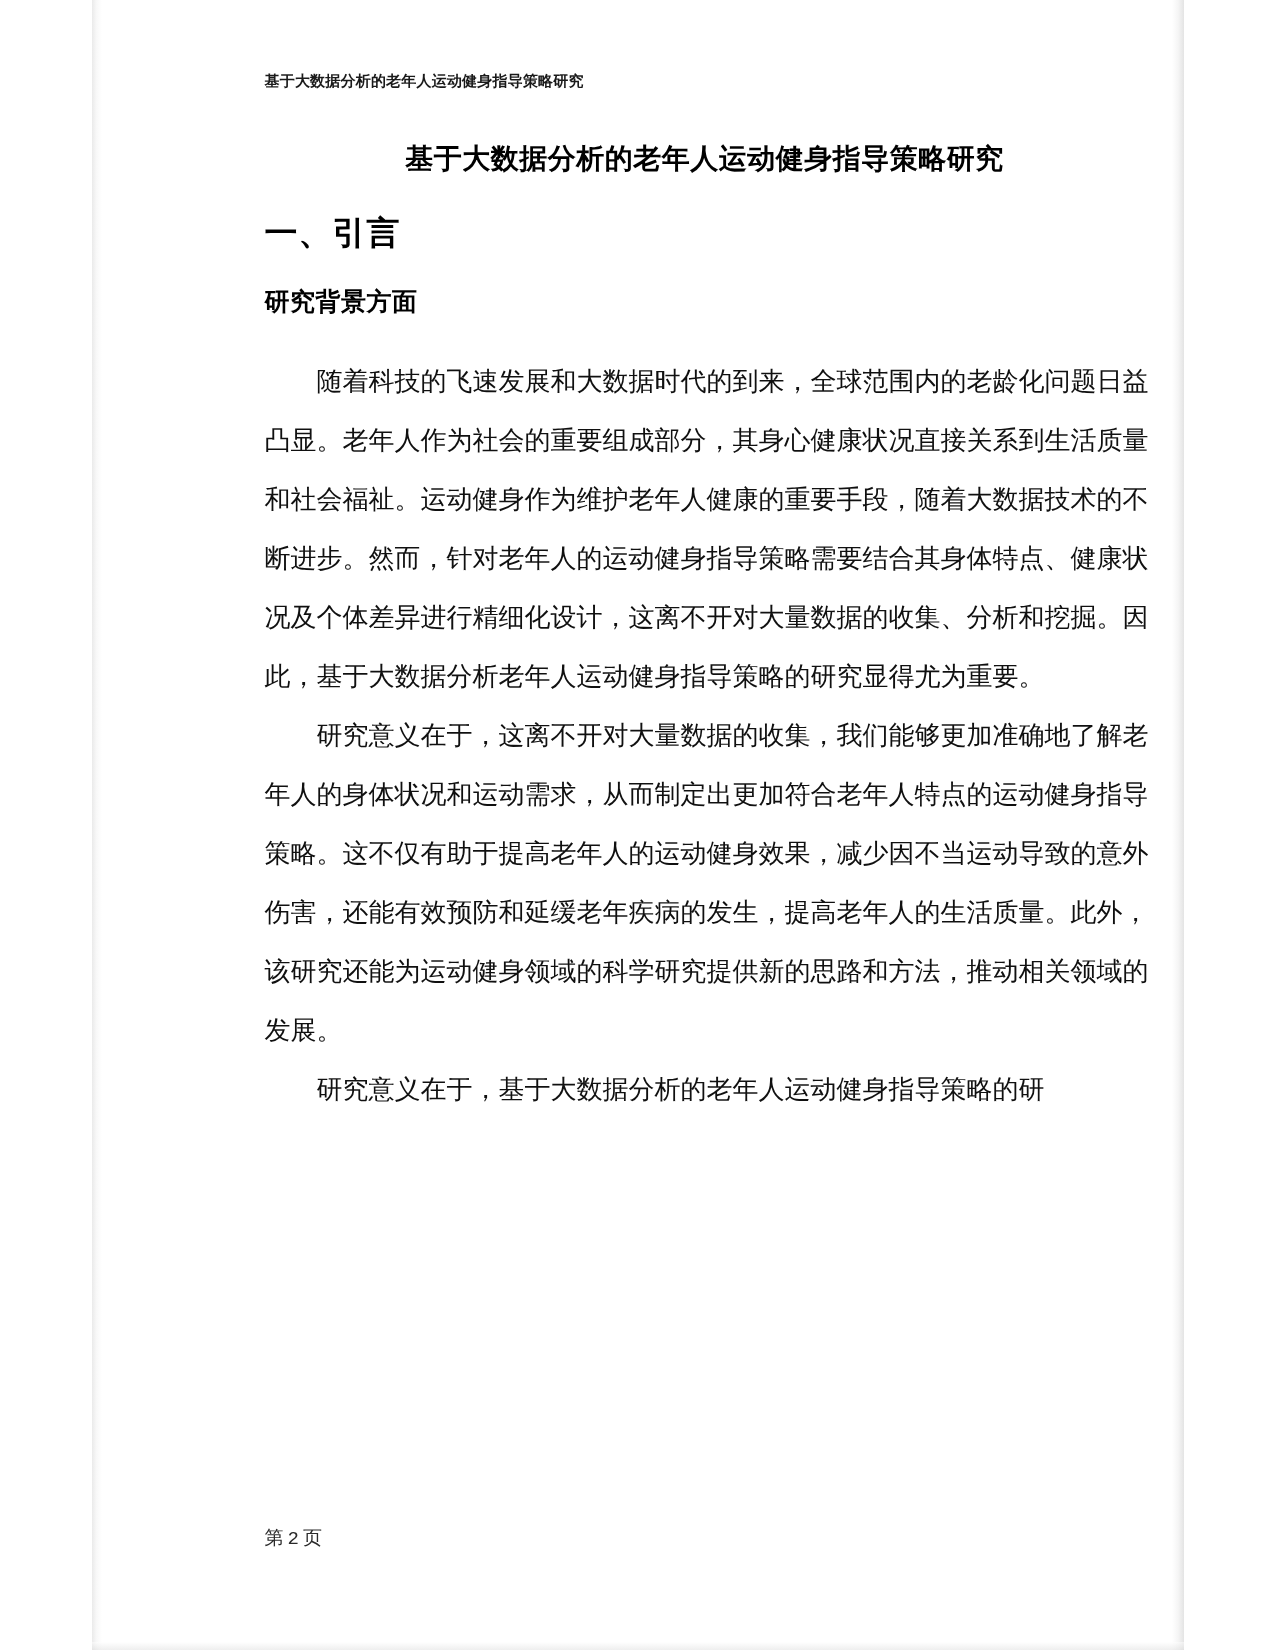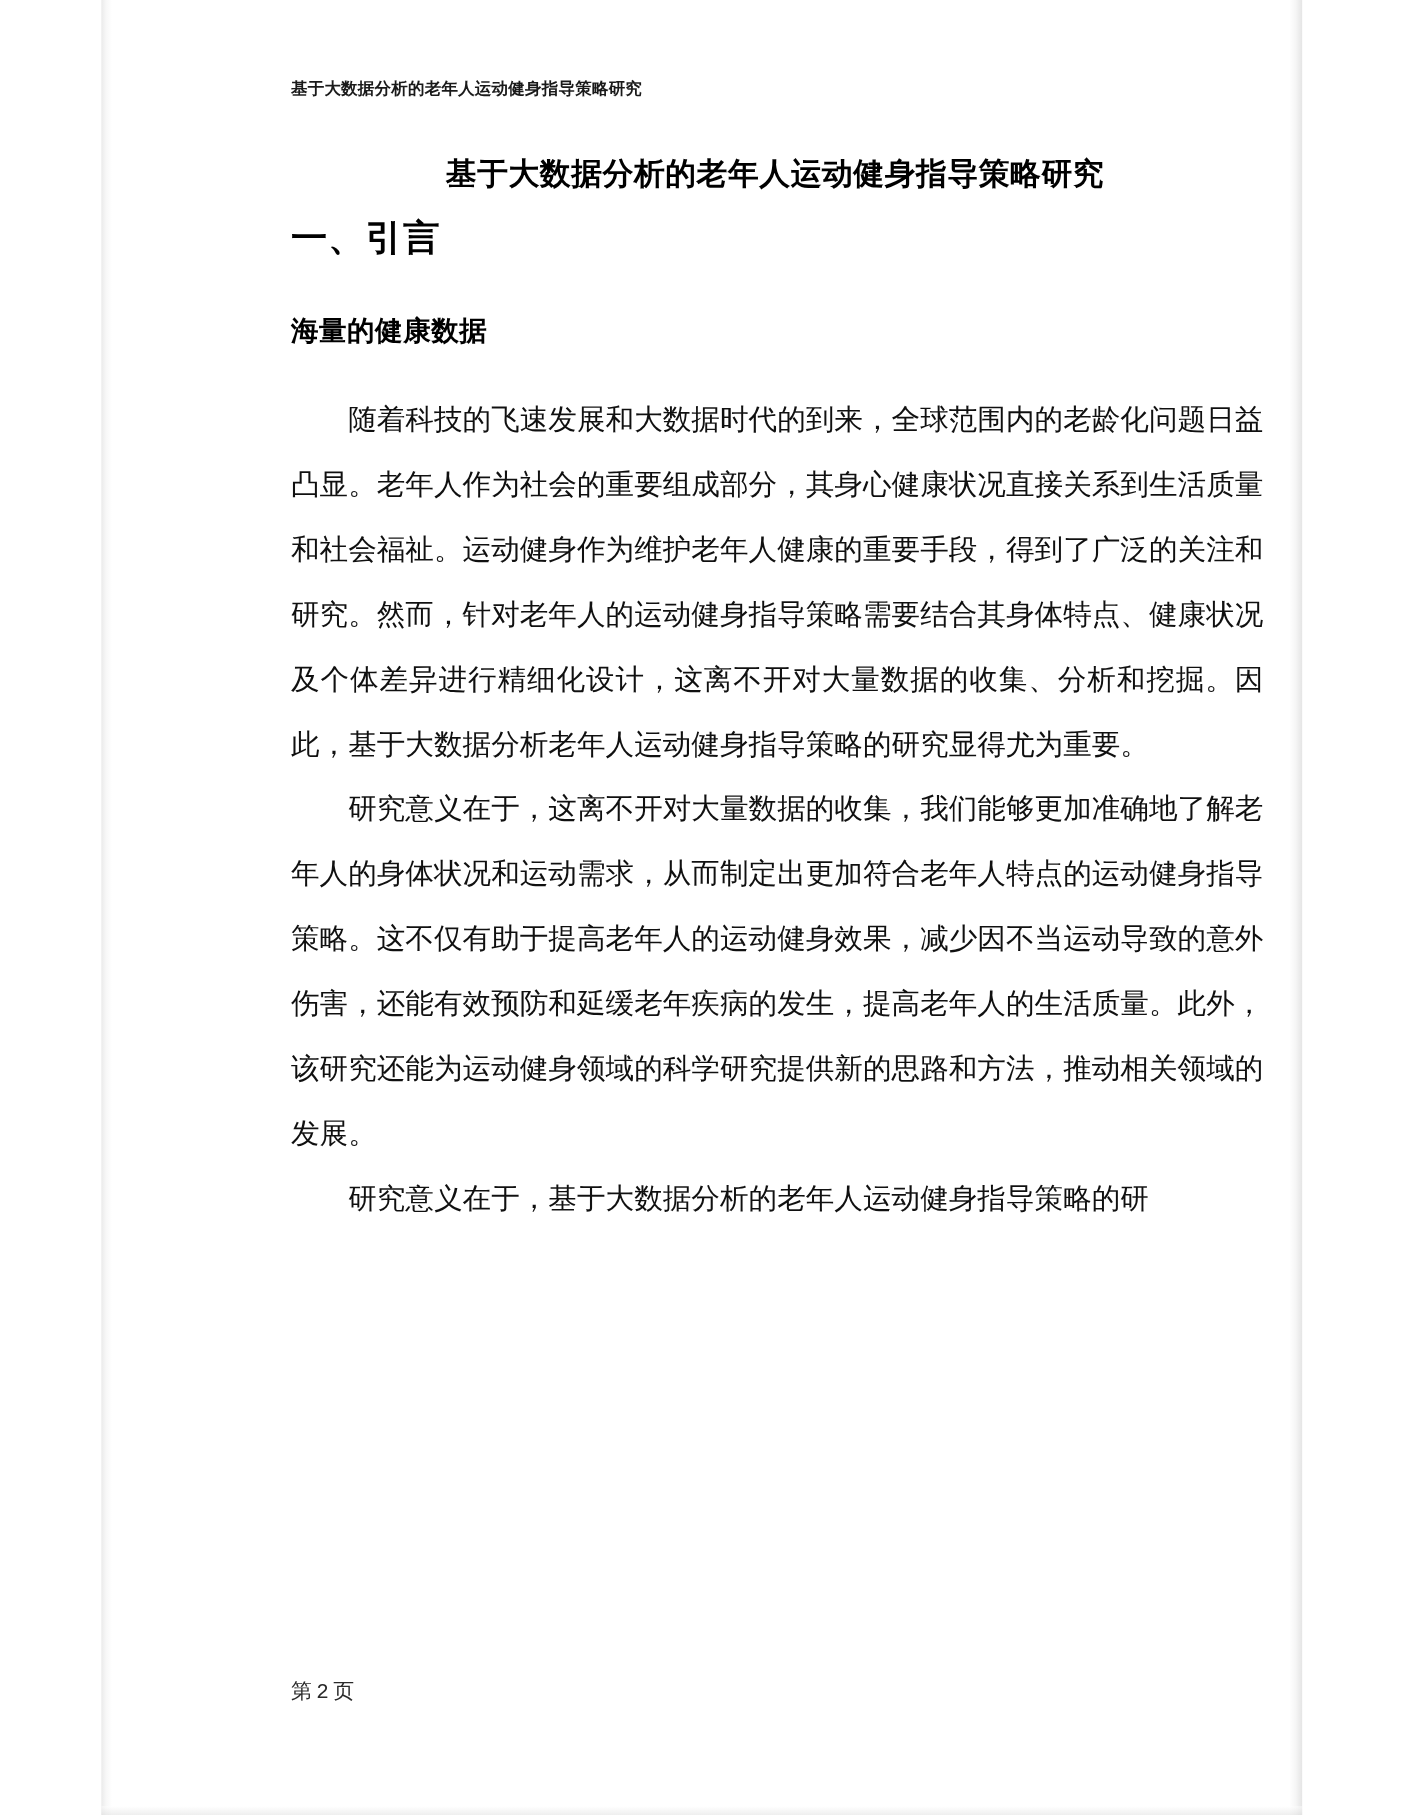--- a/index.html
+++ b/index.html
@@ -70,21 +70,21 @@
     font-weight: bold;
     line-height: 1.35;
     color: #000000;
     letter-spacing: .5px;
   }
 
   
   .heading-1 {
     position: absolute;
     left: 173px;
-    top: 196px;
+    top: 212px;
     font-size: 33px;
     font-weight: bold;
     line-height: 1.3;
     color: #000000;
     letter-spacing: 1px;
   }
   .heading-2 {
     position: absolute;
     left: 173px;
     top: 286px;
@@ -137,24 +137,24 @@
   <div class="page-edge-left"></div>
   <div class="page-edge-right"></div>
   <div class="page-edge-bottom"></div>
 
   <div class="running-header">基于大数据分析的老年人运动健身指导策略研究</div>
 
   <div class="doc-title">基于大数据分析的老年人运动健身指导策略研究</div>
 
   <div class="heading-1">一、引言</div>
 
-  <div class="heading-2">海量的健康数据</div>
+  <div class="heading-2">研究背景方面</div>
 
   <div class="body-block">
-    <p class="para">随着科技的飞速发展和大数据时代的到来，全球范围内的老龄化问题日益凸显。老年人作为社会的重要组成部分，其身心健康状况直接关系到生活质量和社会福祉。运动健身作为维护老年人健康的重要手段，得到了广泛的关注和研究。然而，针对老年人的运动健身指导策略需要结合其身体特点、健康状况及个体差异进行精细化设计，这离不开对大量数据的收集、分析和挖掘。因此，基于大数据分析老年人运动健身指导策略的研究显得尤为重要。</p>
+    <p class="para">随着科技的飞速发展和大数据时代的到来，全球范围内的老龄化问题日益凸显。老年人作为社会的重要组成部分，其身心健康状况直接关系到生活质量和社会福祉。运动健身作为维护老年人健康的重要手段，随着大数据技术的不断进步。然而，针对老年人的运动健身指导策略需要结合其身体特点、健康状况及个体差异进行精细化设计，这离不开对大量数据的收集、分析和挖掘。因此，基于大数据分析老年人运动健身指导策略的研究显得尤为重要。</p>
     <p class="para">研究意义在于，这离不开对大量数据的收集，我们能够更加准确地了解老年人的身体状况和运动需求，从而制定出更加符合老年人特点的运动健身指导策略。这不仅有助于提高老年人的运动健身效果，减少因不当运动导致的意外伤害，还能有效预防和延缓老年疾病的发生，提高老年人的生活质量。此外，该研究还能为运动健身领域的科学研究提供新的思路和方法，推动相关领域的发展。</p>
     <p class="para">研究意义在于，基于大数据分析的老年人运动健身指导策略的研</p>
   </div>
 
   <div class="footer">
     <span>第</span><span class="pg-num">2</span><span>页</span>
   </div>
 
 </div>
 

